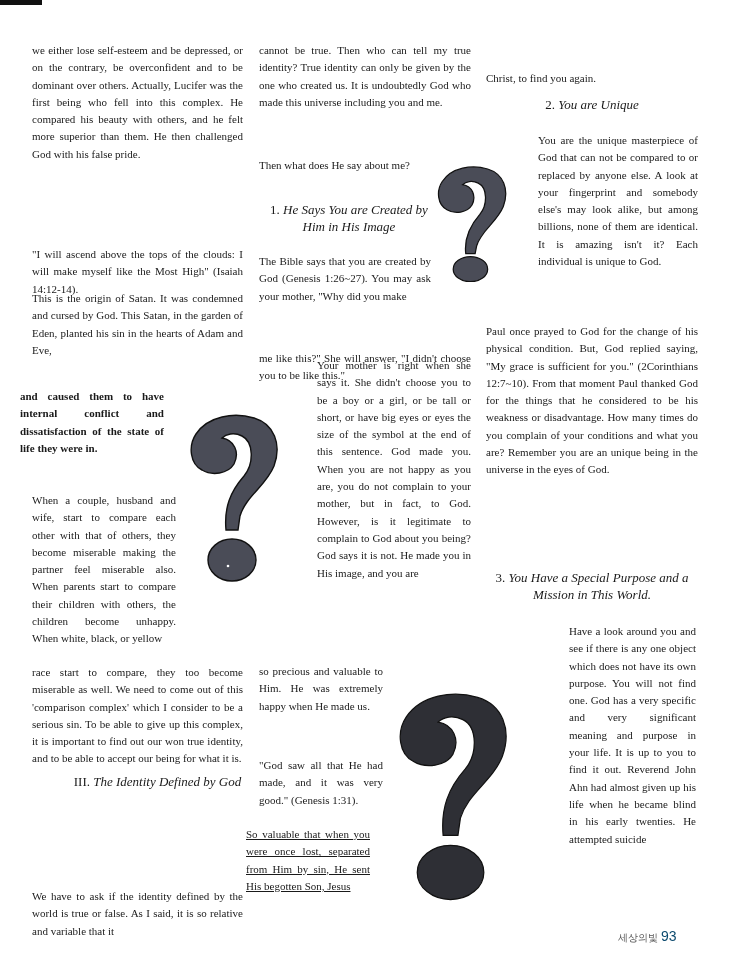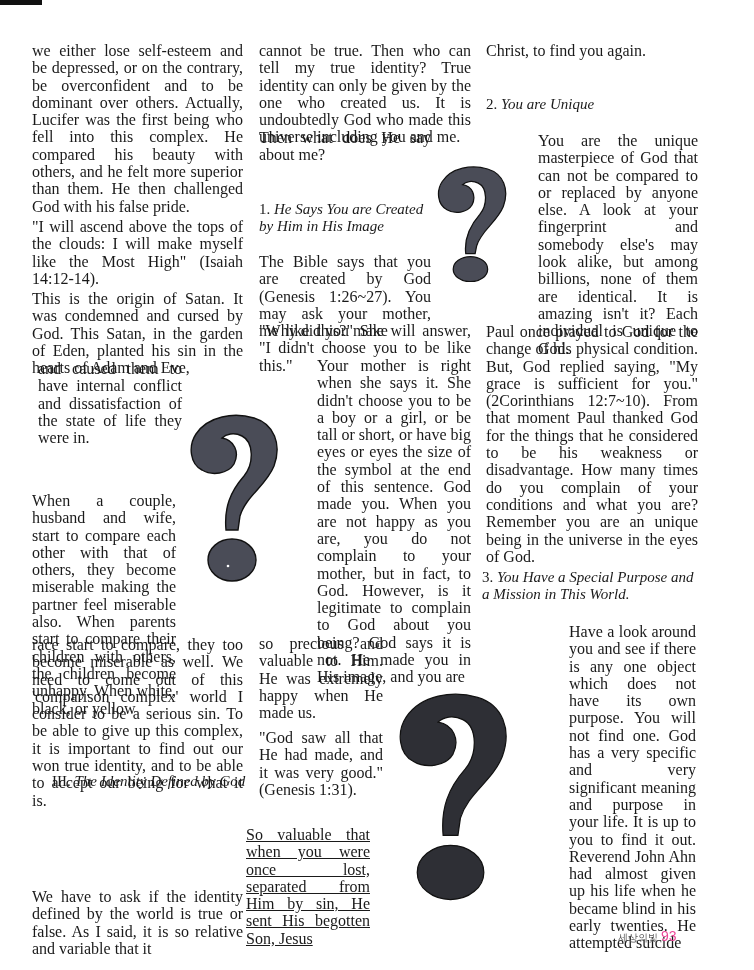--- a/index.html
+++ b/index.html
@@ -1,38 +1,38 @@
 <!DOCTYPE html>
 <html><head>
 <meta charset="utf-8">
 <style>
   html, body { margin:0; padding:0; background:#fff; }
   body { width:754px; height:970px; position:relative; overflow:hidden;
          font-family:"Liberation Serif", "DejaVu Serif", serif; color:#1a1a1a; }
   .corner { position:absolute; left:0; top:0; width:42px; height:5px; background:#111; }
-  .t { position:absolute; font-size:16px; line-height:17.3px; text-align:justify; margin:0; }
-  .t.last { text-align-last:left; }
-  .h { position:absolute; font-size:15px; line-height:17.3px; margin:0; }
+  .t { position:absolute; font-size:11px; line-height:17.3px; text-align:justify; margin:0; }
+  .t.last { text-align-last:left;margin-top:28px; }
+  .h { position:absolute; font-size:13px; line-height:17.3px; margin:0;text-align:center; }
   .h i { font-style:italic; }
   .qm { position:absolute; }
   .footer { position:absolute; left:618px; top:928px; font-size:10px; color:#555;
             font-family:"DejaVu Sans", sans-serif; }
-  .footer b { font-family:"Liberation Sans", sans-serif; font-size:14px; color:#ec4899; font-weight:normal; margin-left:3px; }
+  .footer b { font-family:"Liberation Sans", sans-serif; font-size:14px; color:#0c4a6e; font-weight:normal; margin-left:3px; }
 </style>
 </head>
 <body>
 
 <div class="corner"></div>
 
 <p class="t" style="left:32px;top:42px;width:211px;">we either lose self-esteem and be depressed, or on the contrary, be overconfident and to be dominant over others.  Actually, Lucifer was the first being who fell into this complex.  He compared his beauty with others, and he felt more superior than them.  He then challenged God with his false pride.</p>
 <p class="t last" style="left:32px;top:218px;width:211px;">"I will ascend above the tops of the clouds: I will make myself like the Most High" (Isaiah 14:12-14).</p>
 <p class="t" style="left:32px;top:290px;width:211px;">This is the origin of Satan.  It was condemned and cursed by God.  This Satan, in the garden of Eden, planted his sin in the hearts of Adam and Eve,</p>
-<p class="t last" style="left:38px;top:360px;width:144px;">and caused them to have internal conflict and dissatisfaction of the state of life they were in.</p>
+<p class="t last" style="left:20px;top:360px;width:144px;font-weight:bold;">and caused them to have internal conflict and dissatisfaction of the state of life they were in.</p>
 <p class="t" style="left:32px;top:446px;width:144px;margin-top:46px;">When a couple, husband and wife, start to compare each other with that of others, they become miserable making the partner feel miserable also.  When parents start to compare their children with others, the children become unhappy.  When white, black, or yellow</p>
-<p class="t last" style="left:32px;top:636px;width:211px;">race start to compare, they too become miserable as well.  We need to come out of this 'comparison complex' world I consider to be a serious sin. To be able to give up this complex, it is important to find out our won true identity, and to be able to accept our being for what it is.</p>
+<p class="t last" style="left:32px;top:636px;width:211px;">race start to compare, they too become miserable as well.  We need to come out of this 'comparison complex' which I consider to be a serious sin. To be able to give up this complex, it is important to find out our won true identity, and to be able to accept our being for what it is.</p>
 <p class="h" style="left:32px;top:773px;width:211px;margin-left:20px;">
   <span>III.</span>
   <i>The Identity Defined by God</i>
 </p>
 <p class="t" style="left:32px;top:852px;width:211px;margin-top:36px;">We have to ask if the identity defined by the world is true or false.  As I said, it is so relative and variable that it</p>
 
 <p class="t" style="left:259px;top:42px;width:212px;">cannot be true.  Then who can tell my true identity?  True identity can only be given by the one who created us.  It is undoubtedly God who made this universe including you and me.</p>
 <p class="t last" style="left:259px;top:129px;width:172px;">Then what does He say about me?</p>
 <p class="h" style="left:259px;top:201px;width:180px;">
   <span>1.</span>

